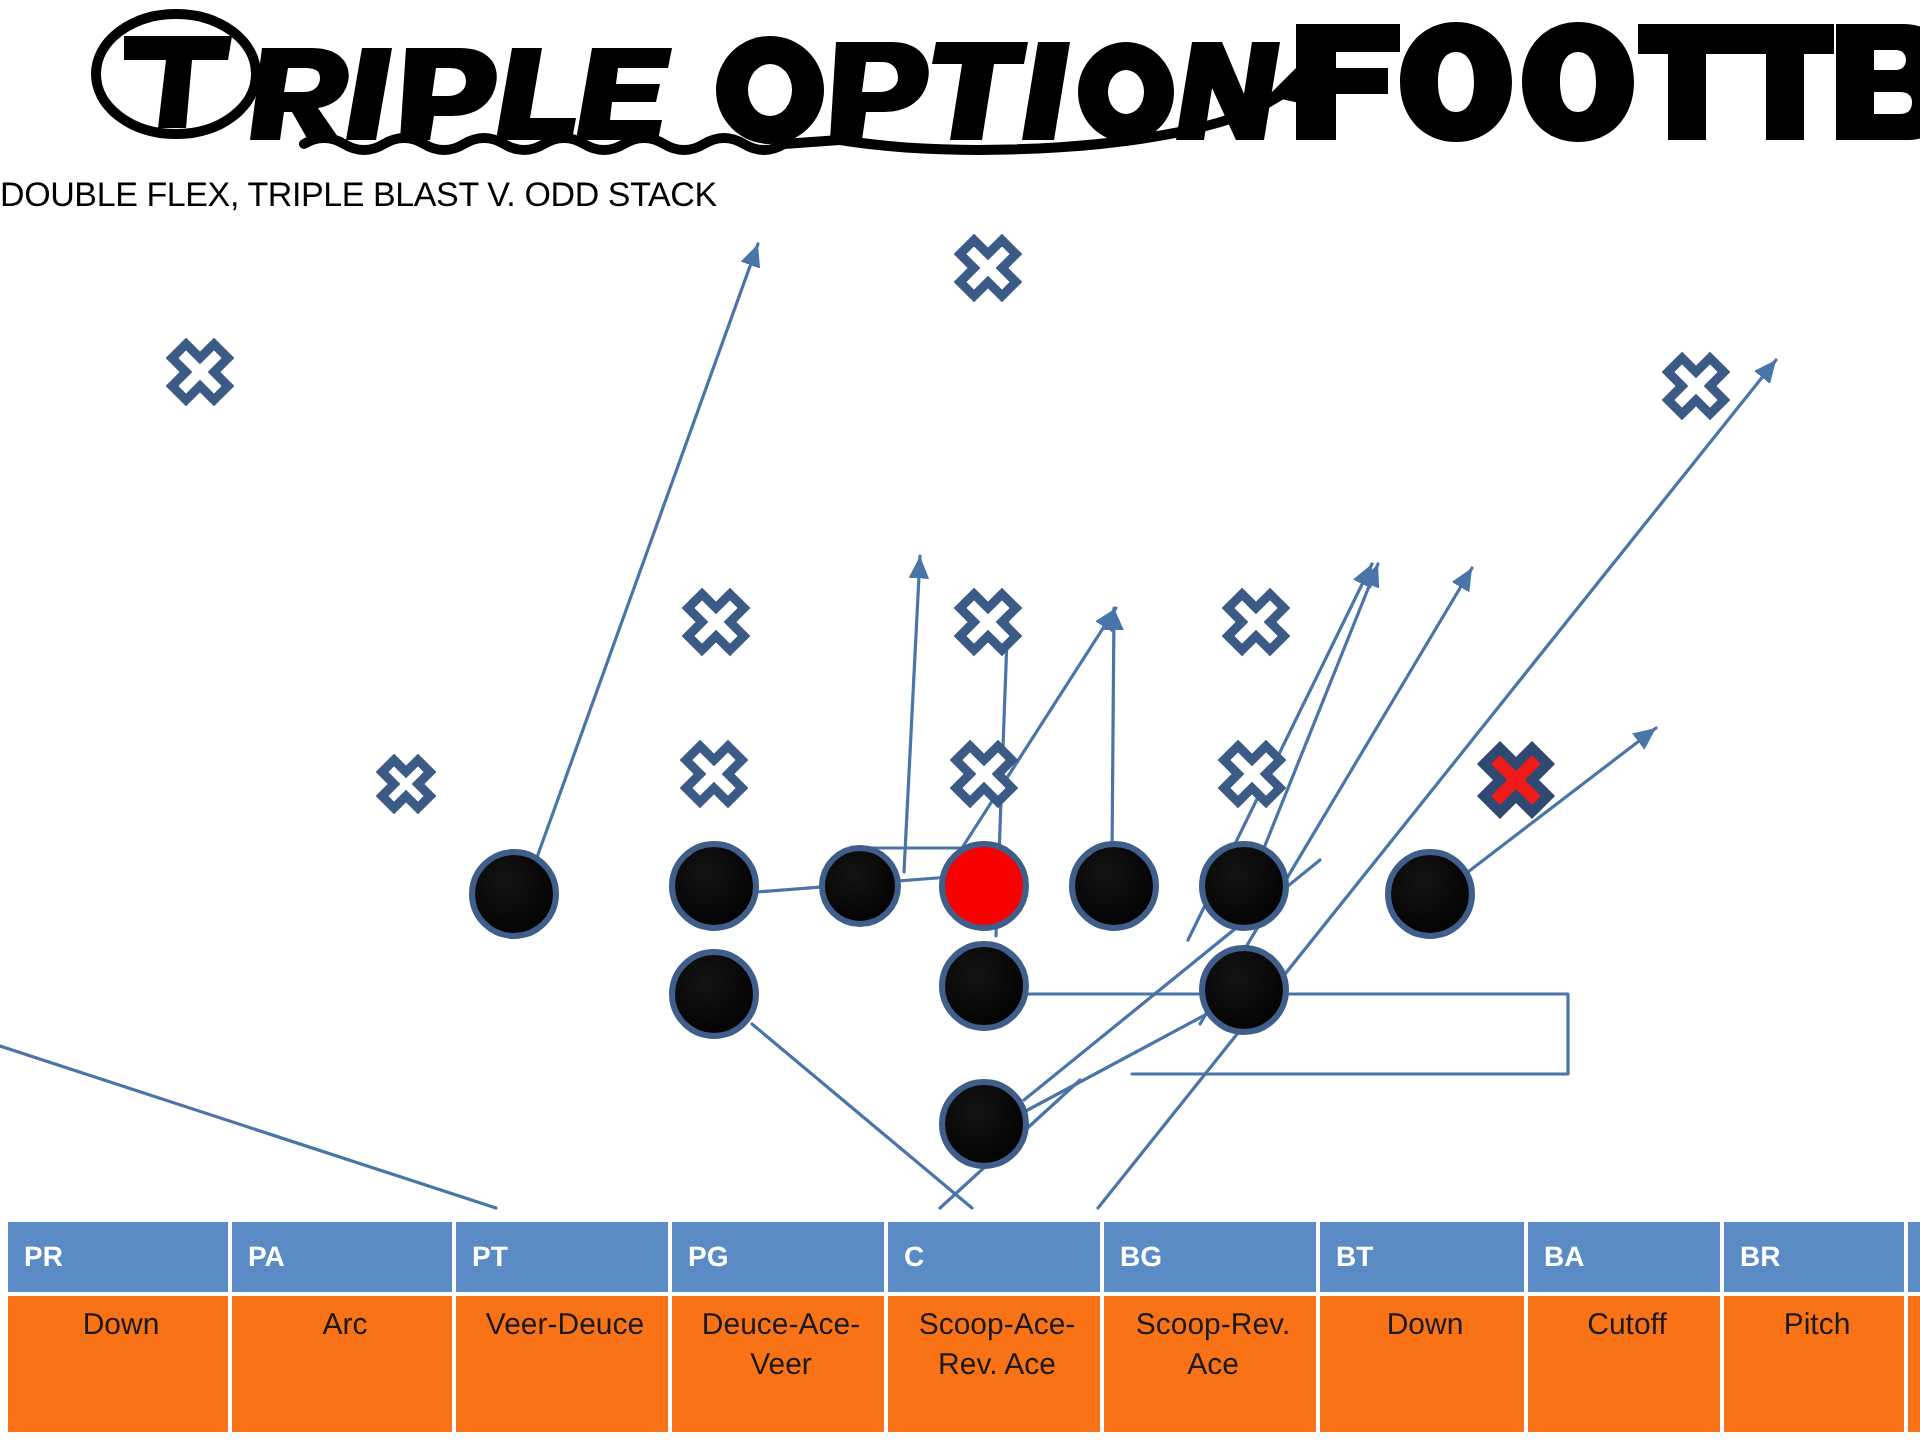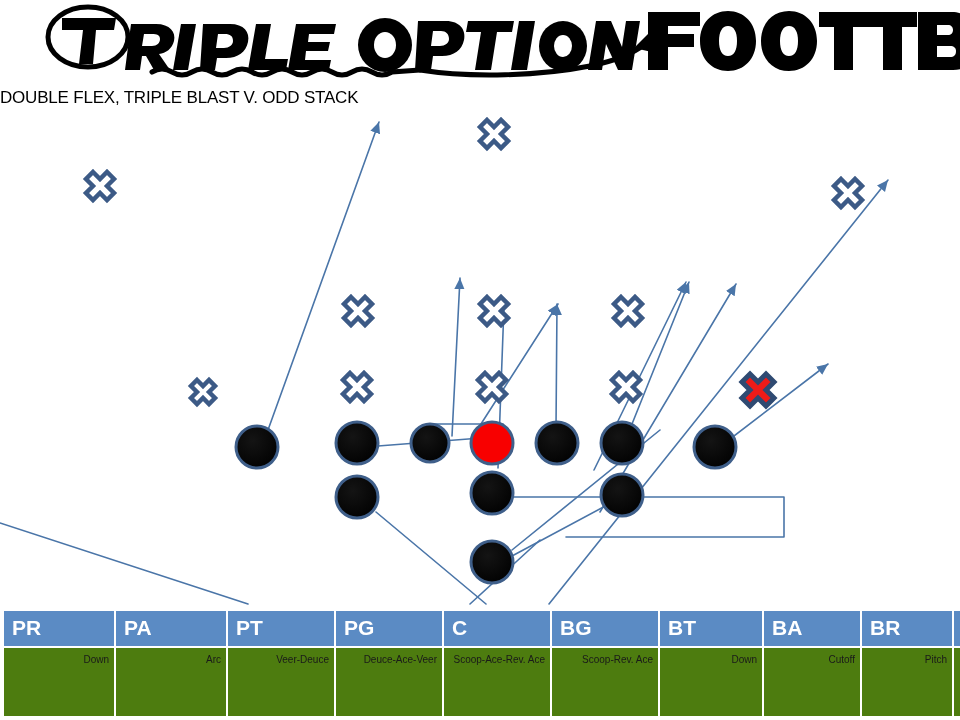--- a/index.html
+++ b/index.html
@@ -65,35 +65,35 @@
     border-spacing: 2px 2px;
     table-layout: fixed;
   }
   .assign-table th {
     background: #稿;
   }
   .assign-table th {
     background: #5b8bc4;
     color: #ffffff;
     font-family: "Liberation Sans", sans-serif;
-    font-size: 21px;
+    font-size: 14px;
     font-weight: bold;
     text-align: left;
     padding: 4px 6px 5px 8px;
     height: 26px;
     vertical-align: middle;
     border: none;
   }
   .assign-table td {
-    background: #4d7c0f;
+    background: #f97316;
     color: #1a1a1a;
     font-family: "Liberation Sans", sans-serif;
-    font-size: 10px;
+    font-size: 15px;
     font-weight: 400;
-    text-align: right;
+    text-align: center;
     padding: 5px 5px 5px 8px;
     height: 58px;
     vertical-align: top;
     border: none;
     line-height: 1.35;
   }
 </style>
 </head>
 <body>
 

